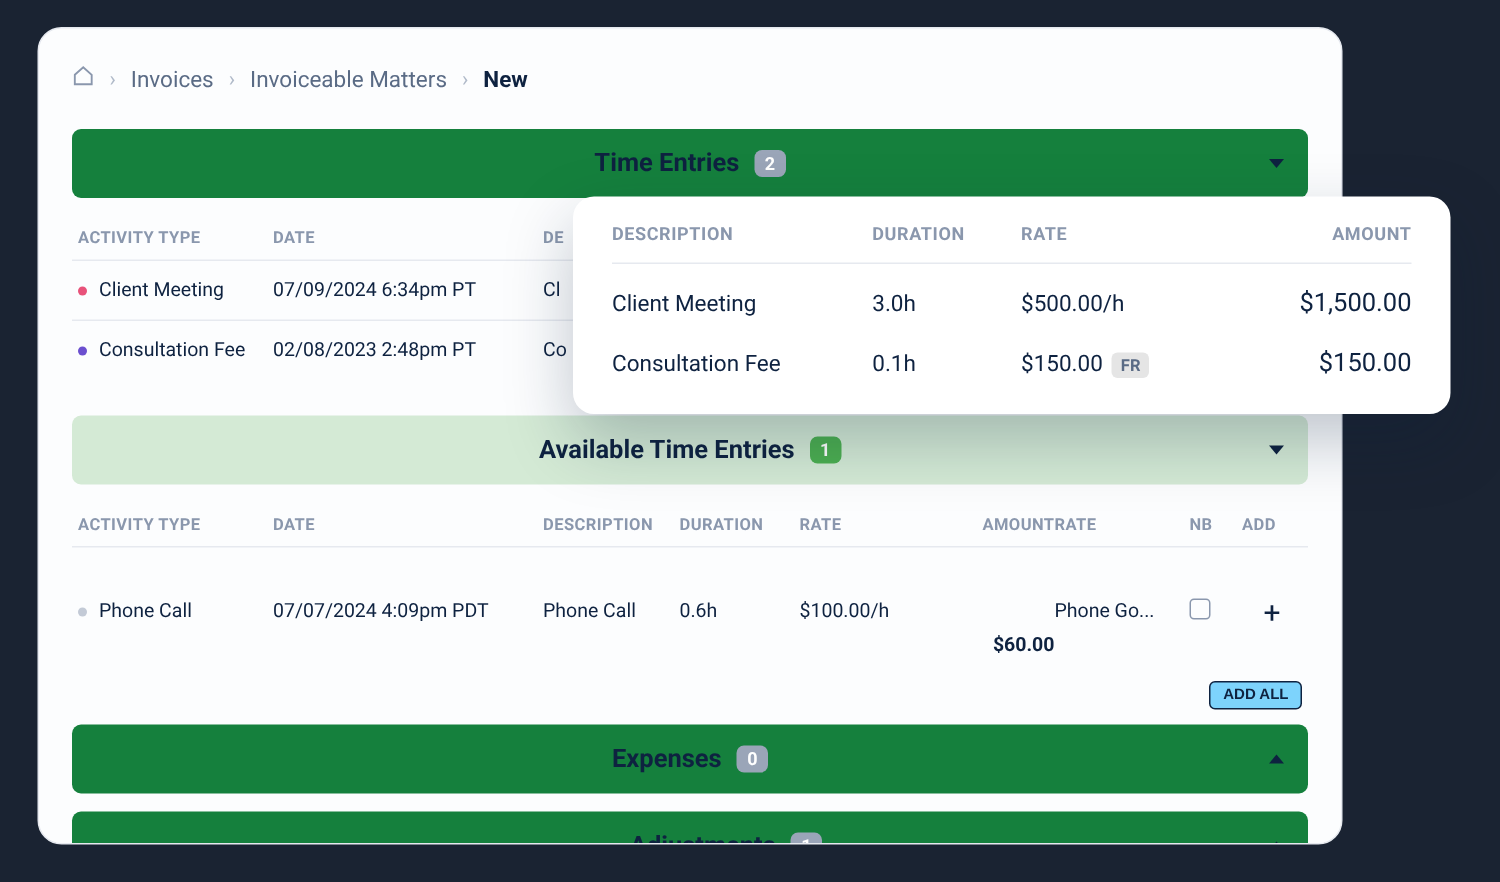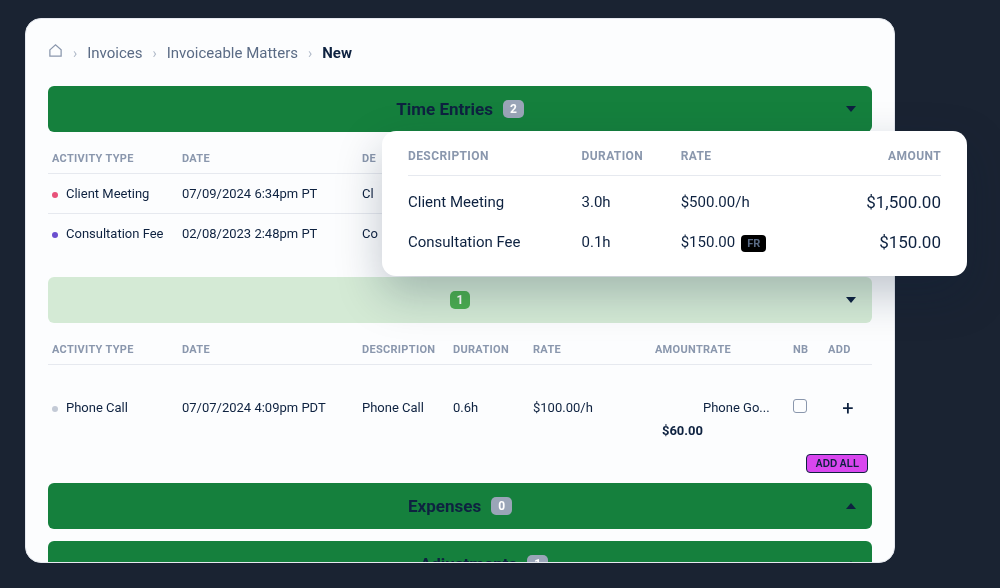--- a/index.html
+++ b/index.html
@@ -125,21 +125,21 @@
       cursor: pointer;
       line-height: 1;
     }
     .add-all-row {
       display: flex;
       justify-content: flex-end;
       padding: 4px 4px 10px;
     }
     .add-all-btn {
       border: 1.5px solid #0e2240;
-      background: #d946ef;
+      background: #7dd3fc;
       font-size: 10px;
       font-weight: 700;
       padding: 3px 8px;
       border-radius: 4px;
       cursor: pointer;
       color: #0e2240;
       text-align: right;
     }
     .section-available {
       background: #d4ead5;
@@ -170,21 +170,21 @@
     .popup-row {
       display: grid;
       grid-template-columns: 1.4fr 0.8fr 1.1fr 1fr;
       font-size: 15px;
       color: #0e2240;
       padding: 16px 0 4px;
       align-items: center;
     }
     .popup-row .amt { font-weight: 400; text-align: right; font-size: 17px; }
     .fr-badge {
-      background: #000000;
+      background: #e5e5e5;
       color: #5a6b85;
       font-size: 11px;
       font-weight: 700;
       padding: 2px 6px;
       border-radius: 4px;
       margin-left: 6px;
     }
     .spacer { height: 8px; }
     .mt { margin-top: 16px; }
   </style>
@@ -247,20 +247,21 @@
       <div></div>
       <div></div>
       <div></div>
       <div></div>
   </div>
 
   <div class="spacer"></div>
 
   <div class="section-header section-available mt">
     <div class="section-title">
+      <span>Available Time Entries</span>
       <span class="badge-green">1</span>
     </div>
     <span class="caret caret-down"></span>
   </div>
 
   <div class="grid-head">
     <div>ACTIVITY TYPE</div>
     <div>DATE</div>
     <div>DESCRIPTION</div>
     <div>DURATION</div>

